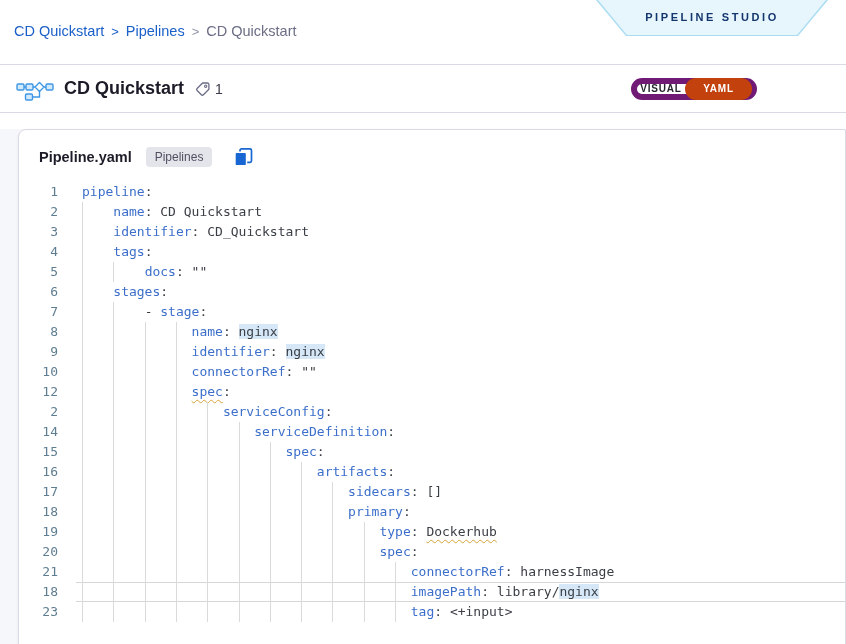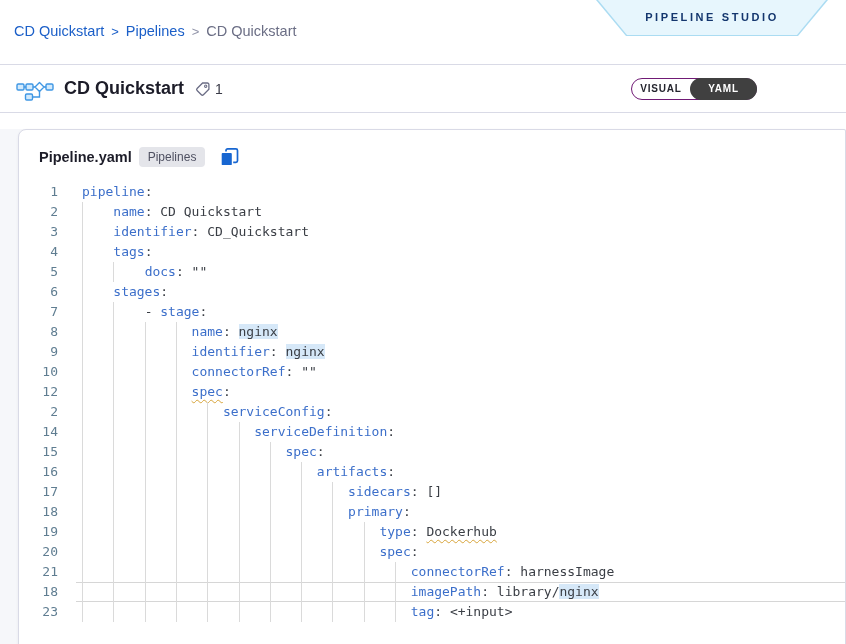--- a/index.html
+++ b/index.html
@@ -26,29 +26,29 @@
     background:#e7f6fd; display:flex; align-items:center; justify-content:center; }
   .studio-tab-label { font-size:11px; font-weight:bold; letter-spacing:2.6px; color:#14366e; padding-bottom:2px; }
   
   .toolbar { position:relative; height:48px; background:#fff; border-bottom:1px solid #d9dae6;
     display:flex; align-items:center; padding:0 16px 0 16px; }
   .pipe-icon { flex:none; margin-right:10px; display:flex; }
   .page-title { font-size:18px; font-weight:600; color:#1c1c28; margin-right:10px; }
   .tag-group { display:flex; align-items:center; gap:3px; }
   .tag-count { font-size:14px; color:#383946; }
   .toggle { margin-left:auto; margin-right:73px; width:126px; height:22px; background:#fff;
-    border:1px solid #701a75; border-radius:11px; display:flex; align-items:center; overflow:visible; }
+    border:6px solid #701a75; border-radius:11px; display:flex; align-items:center; overflow:visible; }
   .toggle-visual { flex:1; text-align:center; font-size:10px; font-weight:bold; letter-spacing:0.8px; color:#24252e; cursor:pointer; }
-  .toggle-yaml { flex:none; width:67px; height:22px; margin:-1px -1px -1px 0; background:#404040; border-radius:11px;
+  .toggle-yaml { flex:none; width:67px; height:22px; margin:-1px -1px -1px 0; background:#c2410c; border-radius:11px;
     color:#fff; font-size:10px; font-weight:bold; letter-spacing:0.8px; display:flex; align-items:center; justify-content:center; cursor:pointer; }
   
   .content { height:529px; background:#f6f7fa; }
   .card { margin:16px 0 0 18px; width:calc(100% - 18px); height:520px; background:#fff;
     border:1px solid #d9dae6; border-radius:8px 2px 0 0; box-shadow:0 1px 3px rgba(40,41,61,0.06); overflow:hidden; }
-  .card-header { display:flex; align-items:center; gap:7px; padding:16px 20px 0 20px; height:38px; }
+  .card-header { display:flex; align-items:center; gap:14px; padding:16px 20px 0 20px; height:38px; }
   .file-name { font-size:14.5px; font-weight:bold; color:#1c1c28; }
   .badge { background:#e4e5ea; color:#4f5162; font-size:12px; padding:3px 9px; border-radius:4px; }
   .copy-btn { display:flex; cursor:pointer; margin-left:6px; }
   
   .editor { margin-top:14px; font-family:"DejaVu Sans Mono", monospace; font-size:13px; }
   .cl { position:relative; display:flex; height:20px; line-height:20px; }
   .ln { flex:none; width:39px; text-align:right; color:#5f7d91; }
   .ct { position:relative; margin-left:24px; white-space:pre; color:#3a3e45; }
   .ig { position:absolute; top:0; width:1px; height:20px; background:#dadada; }
   .tk-key, .tk-keyw { color:#3c6fca; }

